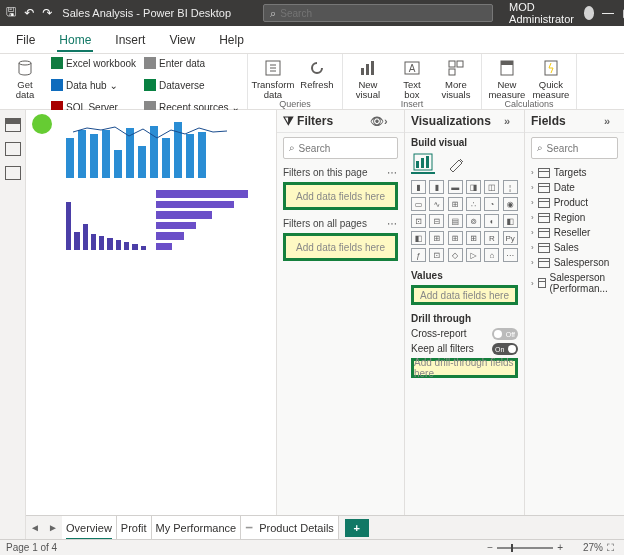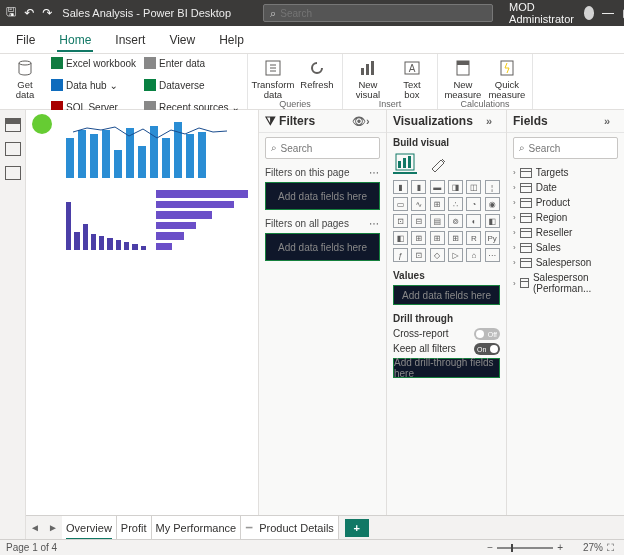--- a/index.html
+++ b/index.html
@@ -33,29 +33,29 @@
 .chartA { position:absolute; top:10px; left:40px; width:170px; height:58px; display:flex; align-items:flex-end; gap:4px;}
 .chartA .bar { width:8px; background:#2a8dd4;}
 .chartA .line { position:absolute; top:2px; left:0; right:0; height:20px; }
 .chartB { position:absolute; top:85px; left:40px; width:80px; height:55px; display:flex; align-items:flex-end; gap:3px;}
 .chartB .bar { width:6px; background:#4b3ea7;}
 .chartC { position:absolute; top:80px; left:130px; width:100px; height:60px; display:flex; flex-direction:column; gap:3px;}
 .chartC .hbar { height:8px; background:#6b4fc8;}
 .pane { border-left:1px solid #e1dfdd; background:#f9f9f8; display:flex; flex-direction:column;}
 .pane.filters { width:128px;}
 .pane.viz { width:120px;}
-.pane.fields { width:118px;}
+.pane.fields { width:100px;}
 .pane-head { display:flex; align-items:center; padding:4px 6px; font-size:12px; font-weight:600; border-bottom:1px solid #e5e5e5;}
 .pane-head .sp { flex:1;}
 .pane-head .hicon { width:14px; font-size:11px; cursor:pointer; color:#666;}
 .pane-body { padding:4px 6px; overflow-y:auto; font-size:10px; flex:1;}
 .searchbox { display:flex; align-items:center; border:1px solid #c8c6c4; background:#fff; border-radius:2px; height:22px; padding:0 5px; gap:4px; color:#666;}
 .sect-label { font-size:10px; color:#444; margin:8px 0 4px; display:flex; justify-content:space-between; align-items:center;}
 .dots { letter-spacing:1px; cursor:pointer;}
-.dropzone { border:1px solid #15803d; background:#0f172a; height:28px; display:flex; align-items:center; justify-content:center; color:#888; margin-bottom:4px;}
+.dropzone { border:3px solid #15803d; background:#fef9c3; height:28px; display:flex; align-items:center; justify-content:center; color:#888; margin-bottom:4px;}
 .subh { font-size:10px; font-weight:600; color:#323130; margin-bottom:4px;}
 .mode-row { display:flex; gap:10px; margin-bottom:6px;}
 .mode-btn { width:24px; height:22px; display:flex; align-items:center; justify-content:center; cursor:pointer;}
 .mode-row .active { border-bottom:2px solid #117865;}
 .vizgrid { display:grid; grid-template-columns:repeat(6,1fr); gap:3px; margin-bottom:8px;}
 .vizgrid .v { width:15px; height:14px; border:1px solid #9aa0a6; cursor:pointer; font-size:8px; display:flex; align-items:center; justify-content:center; color:#5a5a5a;}
 .field-item { display:flex; align-items:center; gap:4px; padding:2px 0; cursor:pointer;}
 .field-item .tbl{ width:12px; height:10px; border:1px solid #666; position:relative;}
 .field-item .tbl::before{content:'';position:absolute;top:2px;left:0;right:0;height:1px;background:#666;}
 .toggle-row { display:flex; justify-content:space-between; align-items:flex-start; font-size:10px; margin:3px 0;}
@@ -173,20 +173,29 @@
           <span class="lbl" style="white-space:pre">New
 visual</span>
         </div>
       <div class="rbtn-lg">
           <svg viewBox="0 0 20 20">
             <rect x="3" y="4" width="14" height="12" fill="none" stroke="#605e5c"></rect>
             <text x="10" y="14" font-size="10" text-anchor="middle" fill="#605e5c">A</text>
           </svg>
           <span class="lbl" style="white-space:pre">Text
 box</span>
+        </div>
+      <div class="rbtn-lg">
+          <svg viewBox="0 0 20 20">
+            <rect x="3" y="3" width="6" height="6" fill="none" stroke="#605e5c"></rect>
+            <rect x="11" y="3" width="6" height="6" fill="none" stroke="#605e5c"></rect>
+            <rect x="3" y="11" width="6" height="6" fill="none" stroke="#605e5c"></rect>
+          </svg>
+          <span class="lbl" style="white-space:pre">More
+visuals</span>
         </div>
     </div>
     <div class="glabel">Insert</div>
   </div>
   <div class="rgroup">
     <div class="btns">
       <div class="rbtn-lg">
           <svg viewBox="0 0 20 20">
             <rect x="4" y="3" width="12" height="14" fill="none" stroke="#605e5c"></rect>
             <rect x="4" y="3" width="12" height="4" fill="#605e5c"></rect>

